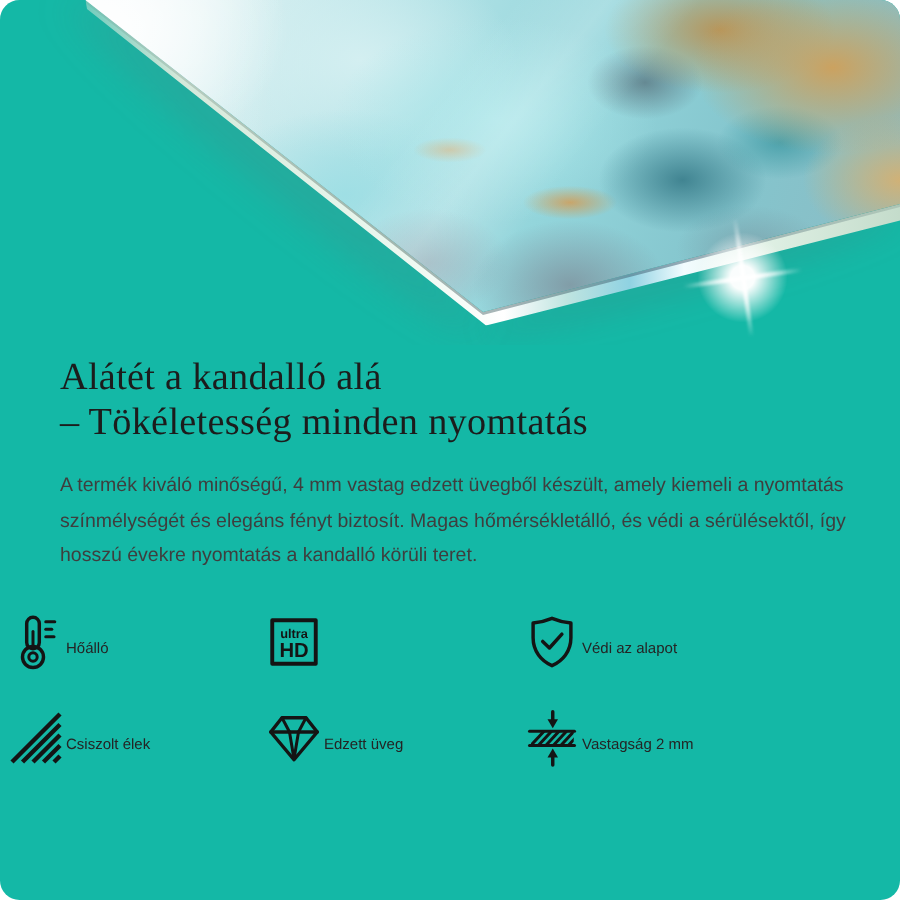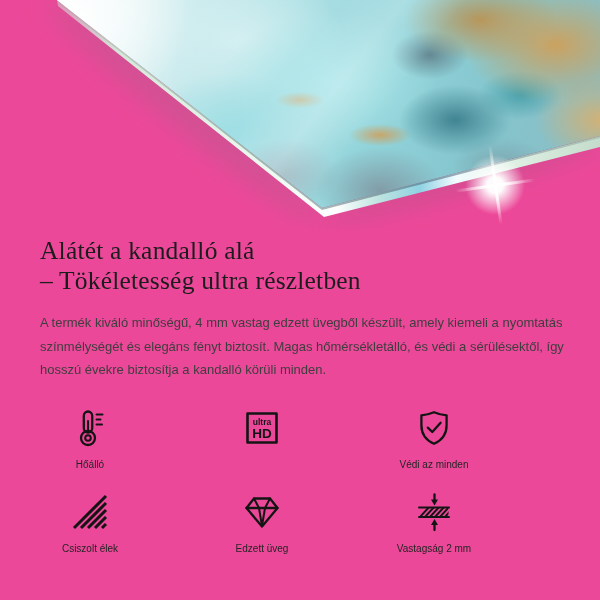--- a/index.html
+++ b/index.html
@@ -1,17 +1,17 @@
 <!DOCTYPE html>
 <html><head>
 <meta charset="utf-8">
 <style>
   html,body{margin:0;padding:0;background:#fff;}
-  .page{position:relative;width:600px;height:600px;background:#ec4899;overflow:hidden;
-        font-family:"Liberation Sans",sans-serif;}
+  .page{position:relative;width:600px;height:600px;background:#14b8a6;overflow:hidden;
+        font-family:"Liberation Sans",sans-serif;border-radius:13px;}
 
   
   .hero{position:relative;width:600px;height:230px;overflow:hidden;}
   .shadow-left{position:absolute;left:9px;top:94px;width:350px;height:34px;border-radius:50%;
         background:rgba(100,115,120,.20);filter:blur(12px);transform:rotate(39deg);}
   .shadow-right{position:absolute;left:318px;top:171px;width:290px;height:24px;border-radius:50%;
         background:rgba(90,100,105,.16);filter:blur(10px);transform:rotate(-15.5deg);}
   .glass-edge{position:absolute;inset:0;
     clip-path:polygon(57px 0px,322px 208px,600px 136px,600px 147px,324px 217px,58px 6px);
     background:linear-gradient(to right,
@@ -53,21 +53,21 @@
 
   
   h1{margin:6px 40px 0;font-family:"Liberation Serif",serif;font-weight:400;
      font-size:25.5px;line-height:30px;color:#1c1c1c;letter-spacing:.2px;}
   h1 span{display:block;}
   .desc{margin:15px 40px 12px;font-size:13px;line-height:23.5px;color:#3e3e3e;}
   .desc span{display:block;white-space:nowrap;}
 
   
   .features{margin:24px 0 0 4px;display:grid;grid-template-columns:172px 172px 172px;row-gap:20px;}
-  .feature{display:flex;flex-direction:column;align-items:center;}
+  .feature{display:flex;flex-direction:row;align-items:center;}
   .icon-wrap{height:44px;display:flex;align-items:center;justify-content:center;}
   .feature-label{margin-top:9px;font-size:10px;color:#242424;text-align:center;}
   .ic{stroke:#141414;stroke-width:2.3;fill:none;stroke-linecap:round;stroke-linejoin:round;}
   .ic .thin{stroke-width:2;}
   .ic .fillb{fill:#141414;stroke:none;}
   .ic text{fill:#141414;stroke:none;font-family:"Liberation Sans",sans-serif;font-weight:bold;}
   .ic .stripe{stroke-width:3;stroke-linecap:butt;}
 </style>
 </head>
 <body>
@@ -78,27 +78,27 @@
     <div class="shadow-left"></div>
     <div class="shadow-right"></div>
     <div class="glass-edge"></div>
     <div class="glass-face"></div>
     <div class="edge-seam"></div>
     <div class="sparkle"></div>
   </div>
 
   <h1>
     <span>Alátét a kandalló alá</span>
-    <span>– Tökéletesség ultra részletben</span>
+    <span>– Tökéletesség minden nyomtatás</span>
   </h1>
 
   <p class="desc">
     <span>A termék kiváló minőségű, 4 mm vastag edzett üvegből készült, amely kiemeli a nyomtatás</span>
     <span>színmélységét és elegáns fényt biztosít. Magas hőmérsékletálló, és védi a sérülésektől, így</span>
-    <span>hosszú évekre biztosítja a kandalló körüli minden.</span>
+    <span>hosszú évekre nyomtatás a kandalló körüli teret.</span>
   </p>
 
   <div class="features">
 
     <div class="feature">
       <div class="icon-wrap">
         <svg class="ic" width="40" height="40" viewBox="0 0 40 40">
           <rect x="13.8" y="3.5" width="8.4" height="21" rx="4.2"></rect>
           <line class="thin" x1="18" y1="13" x2="18" y2="24"></line>
           <circle cx="18" cy="30" r="7"></circle>
@@ -121,21 +121,21 @@
       </div>
     </div>
 
     <div class="feature">
       <div class="icon-wrap">
         <svg class="ic" width="40" height="40" viewBox="0 0 40 40">
           <path d="M20 4.2 C23.8 5.8 28.4 6.9 32.6 7.3 V17.2 C32.6 26.2 27.2 32.6 20 35.8 C12.8 32.6 7.4 26.2 7.4 17.2 V7.3 C11.6 6.9 16.2 5.8 20 4.2 Z"></path>
           <path d="M13.8 19.6 L18.3 24 L26.6 14.8"></path>
         </svg>
       </div>
-      <div class="feature-label">Védi az minden</div>
+      <div class="feature-label">Védi az alapot</div>
     </div>
 
     <div class="feature">
       <div class="icon-wrap">
         <svg class="ic" width="40" height="40" viewBox="0 0 40 40">
           <line class="stripe" x1="4" y1="36" x2="36" y2="4"></line>
           <line class="stripe" x1="11" y1="36" x2="36" y2="11"></line>
           <line class="stripe" x1="18" y1="36" x2="36" y2="18"></line>
           <line class="stripe" x1="25" y1="36" x2="36" y2="25"></line>
           <line class="stripe" x1="32" y1="36" x2="36" y2="32"></line>

